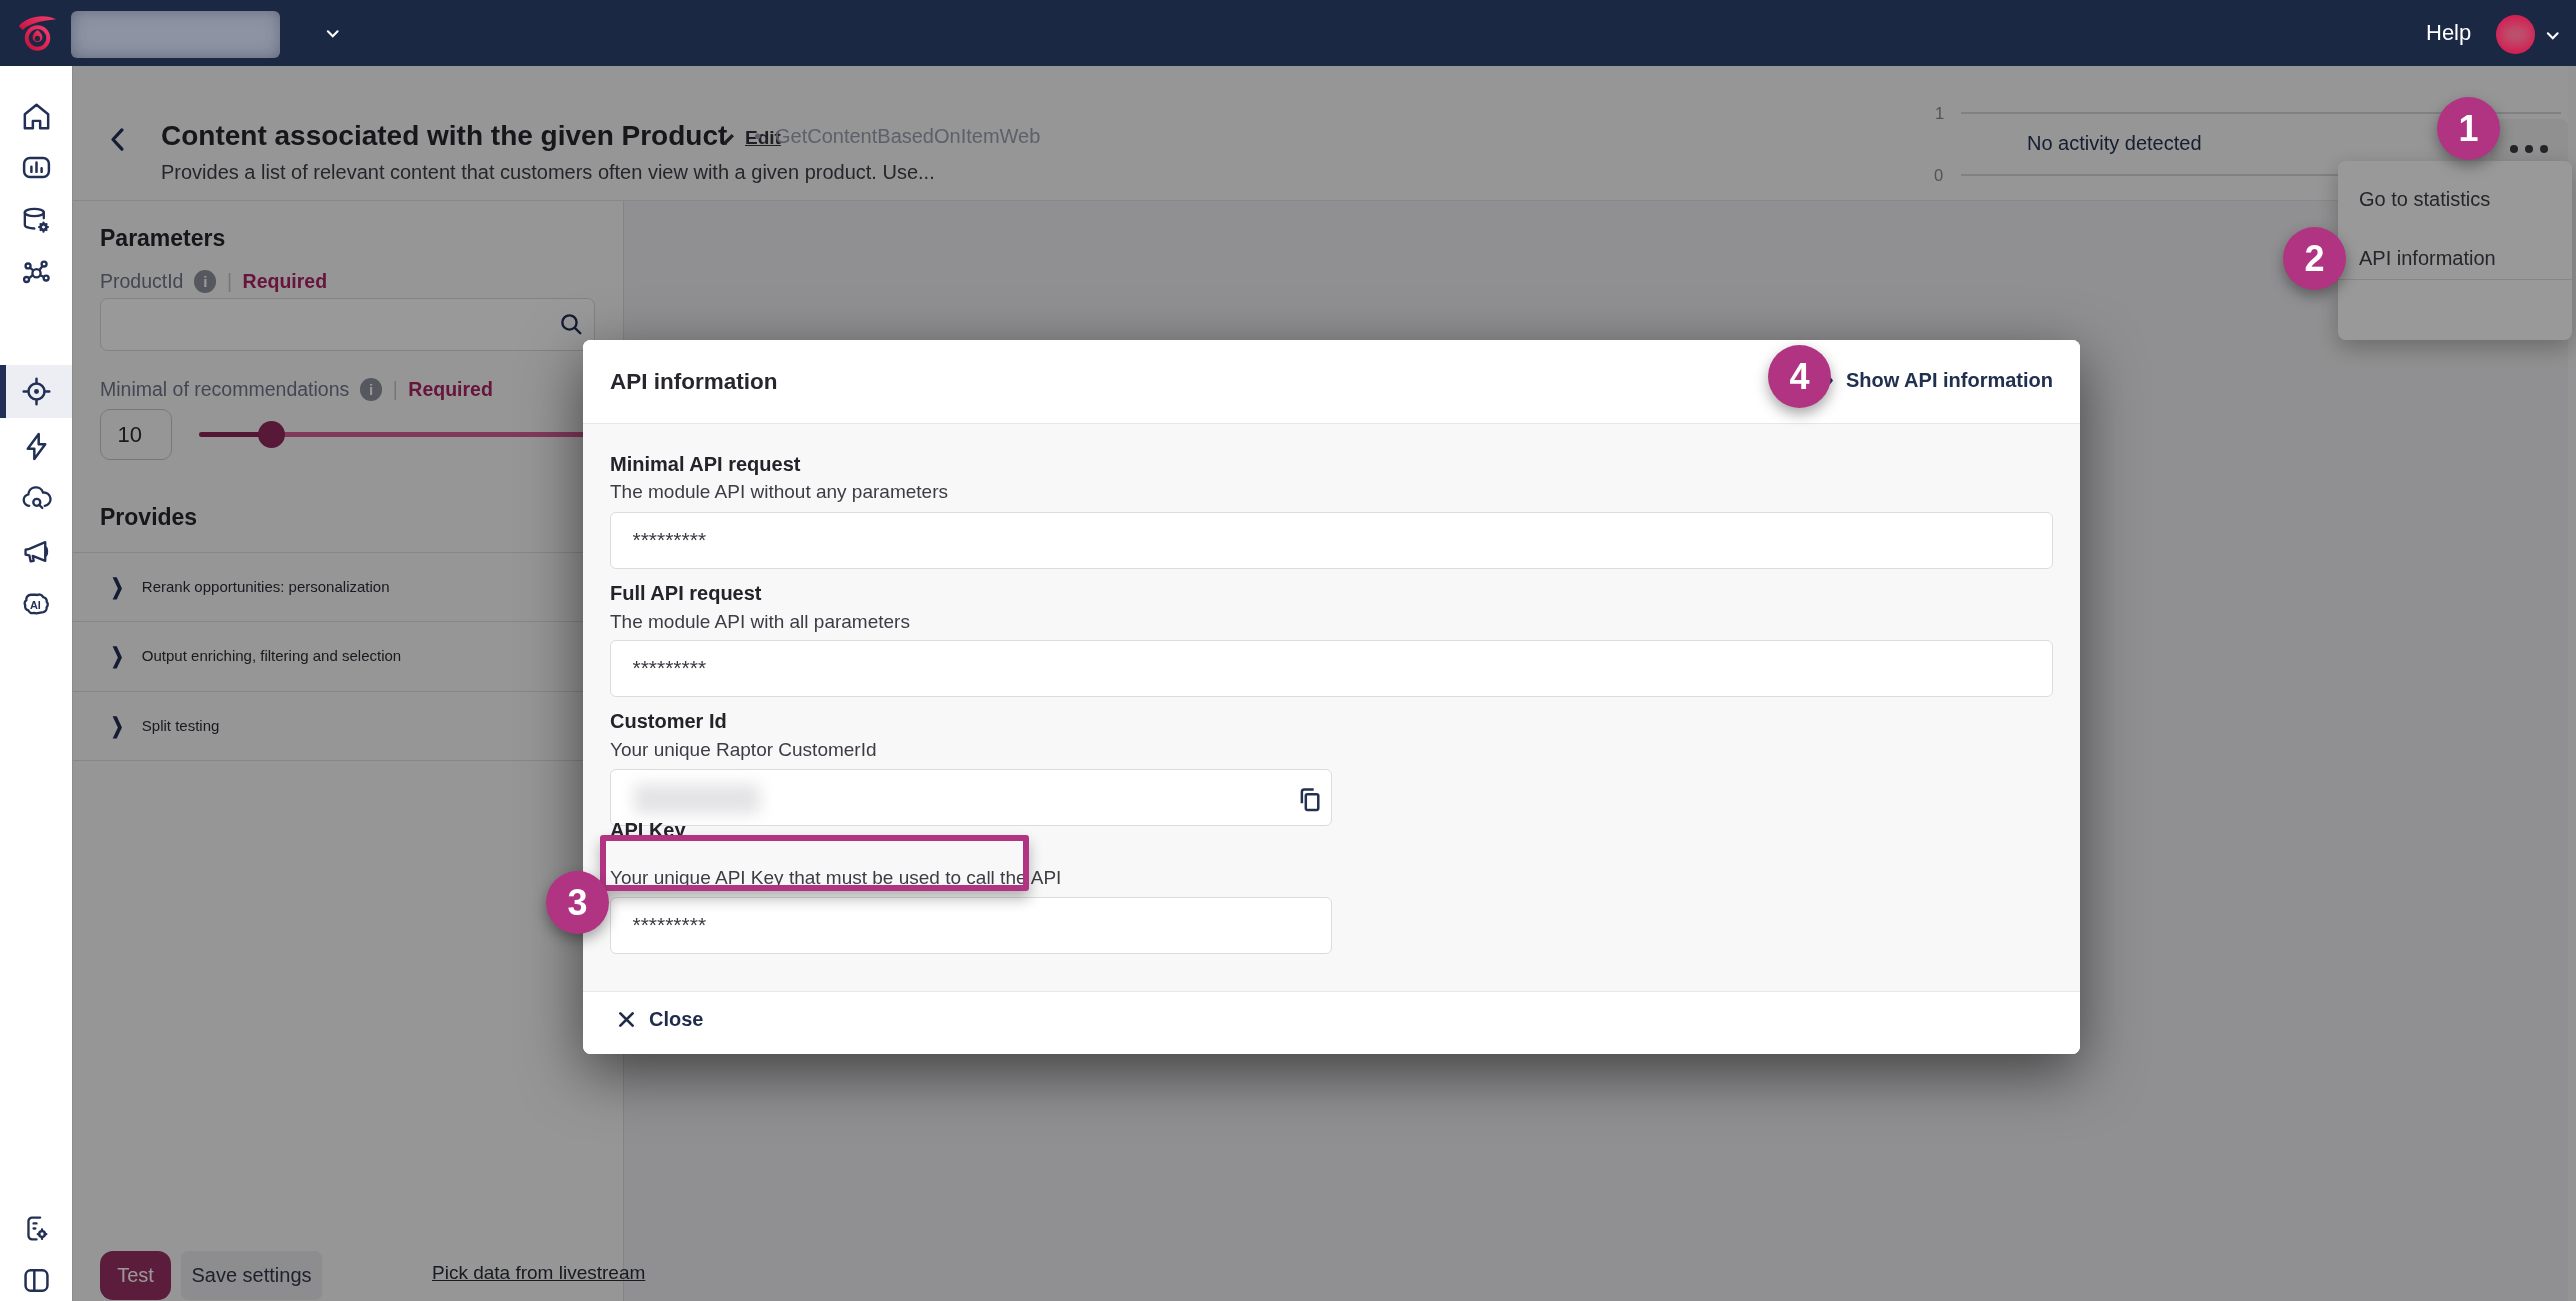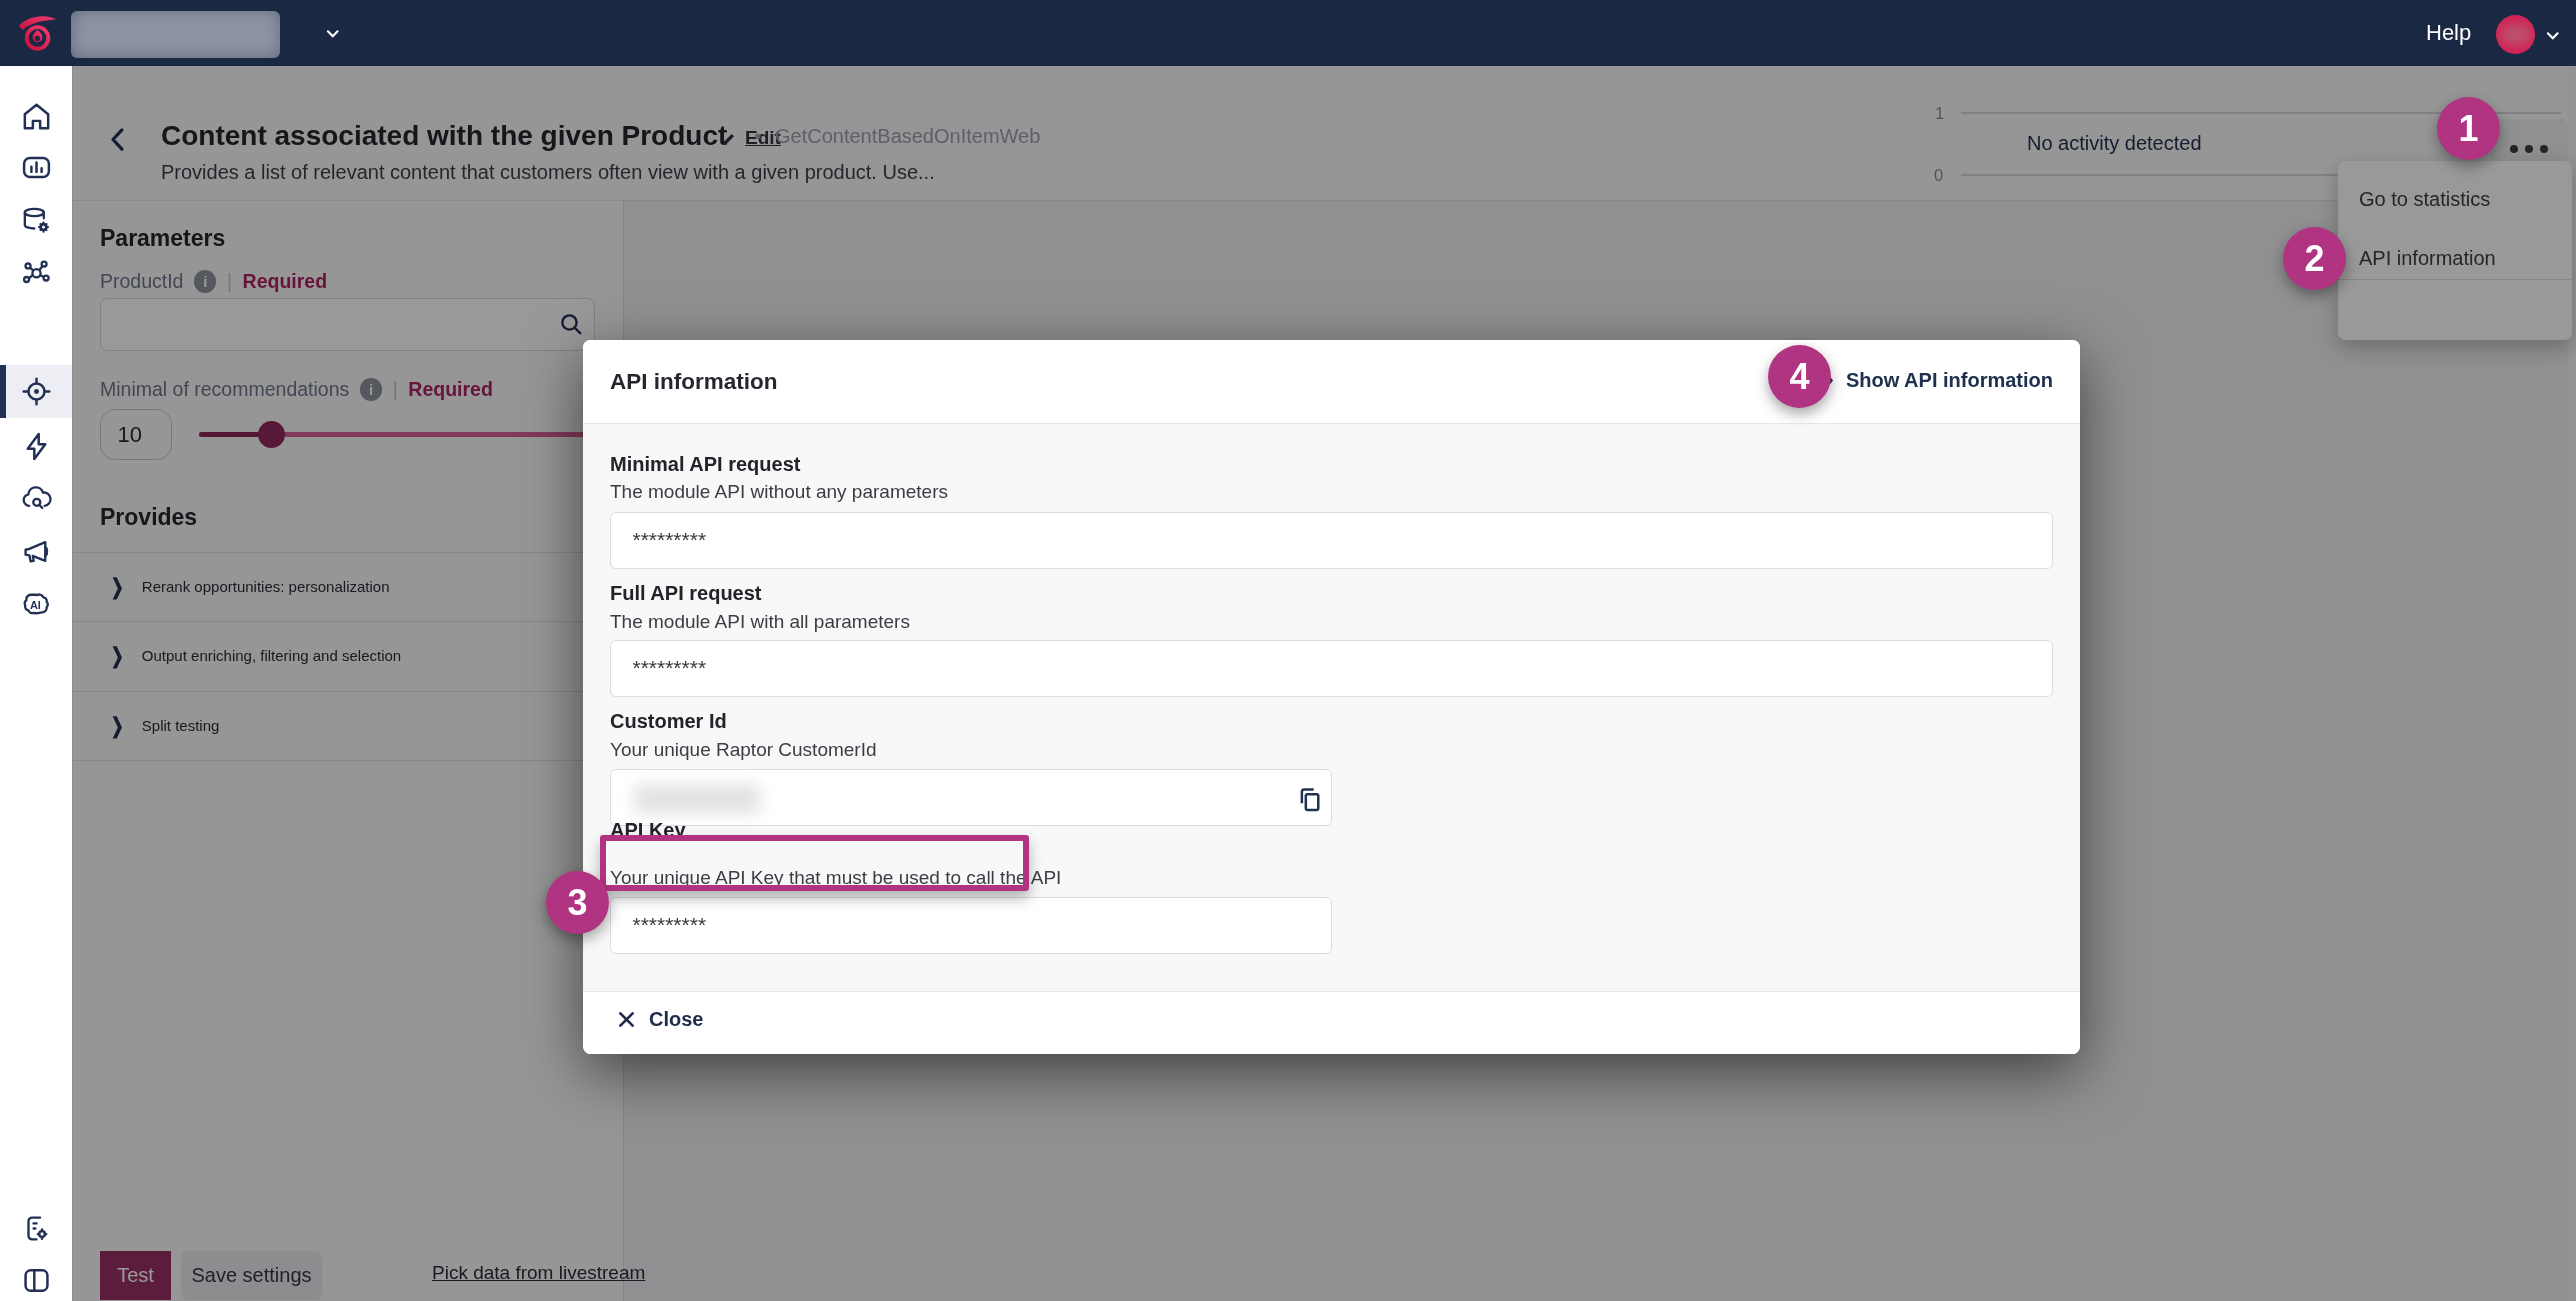--- a/index.html
+++ b/index.html
@@ -46,30 +46,30 @@
   #params-panel{left:72px;top:201px;width:552px;height:1100px;background:#fbfbfc;border-right:0.8px solid #dcdce0;box-sizing:border-box;z-index:1;}
   .panel-h{font-size:23px;font-weight:bold;color:#26262e;}
   .field-label{font-size:19.5px;color:#70758a;}
   .req{font-size:19.5px;font-weight:bold;color:#ac2364;}
   .vsep{color:#c6c6cc;font-size:19.5px;}
   .info-i{display:inline-flex;width:22.5px;height:22.5px;border-radius:50%;background:#8f93a0;color:#fff;
     font-size:15px;font-weight:bold;align-items:center;justify-content:center;font-style:normal;}
   #search-box{left:100px;top:298px;width:495px;height:53px;background:#fff;border:1.5px solid #d9d9de;border-radius:7.5px;box-sizing:border-box;}
   #search-box input{position:absolute;left:12px;top:3px;width:435px;height:42px;border:0;outline:0;background:transparent;font-size:20px;font-family:inherit;}
   #search-ico{position:absolute;right:9px;top:11.3px;color:#233055;}
-  #numrec-box{left:100px;top:409px;width:72px;height:51px;border:1.5px solid #c9c9ce;border-radius:15px;box-sizing:border-box;background:transparent;}
+  #numrec-box{left:100px;top:409px;width:72px;height:51px;border:1.5px solid #c9c9ce;border-radius:10px;box-sizing:border-box;background:transparent;}
   #numrec-box input{width:100%;height:100%;border:0;outline:0;background:transparent;font-size:22px;color:#2a2a32;padding-left:16.5px;box-sizing:border-box;font-family:inherit;}
   #slider-track-l{left:199px;top:432px;width:73px;height:4.5px;background:#8c2656;border-radius:2.3px;}
   #slider-track-r{left:272px;top:432px;width:323px;height:4.5px;background:#d95f97;border-radius:2.3px;}
   #slider-thumb{left:258px;top:421px;width:27px;height:27px;border-radius:50%;background:#93295d;}
   .divider{left:72px;width:552px;height:0.8px;background:#dfdfe3;}
   .set-row{left:72px;width:552px;height:69px;display:flex;align-items:center;gap:16.5px;padding-left:37px;box-sizing:border-box;}
   .set-row .chevr{color:#233055;font-size:19.5px;font-weight:bold;transform:scale(.8,1.1);}
   .set-row span.lbl{font-size:15px;color:#2b2e36;}
-  #btn-test{left:100px;top:1251px;width:71px;height:49px;background:#993063;color:#fff;border:0;border-radius:0;font-size:20px;font-family:inherit;}
+  #btn-test{left:100px;top:1251px;width:71px;height:49px;background:#993063;color:#fff;border:0;border-radius:13px;font-size:20px;font-family:inherit;}
   #btn-save{left:181px;top:1251px;width:141px;height:49px;background:#ececef;color:#333748;border:0;border-radius:6.8px;font-size:20px;font-family:inherit;}
   #link-livestream{left:432px;top:1262px;font-size:19px;color:#2b2d39;text-decoration:underline;}
 
   
   #context-menu{left:2338px;top:161px;width:234px;height:179px;background:#fff;border-radius:7.5px;
     box-shadow:0 7.5px 22.5px rgba(0,0,0,.25);z-index:10;}
   .menu-item{position:absolute;left:0;width:234px;height:59px;display:flex;align-items:center;padding-left:21px;box-sizing:border-box;
     font-size:20px;color:#3f4048;}
   #menu-div{position:absolute;left:0;top:118px;width:234px;height:0.8px;background:#e2e2e6;}
 

